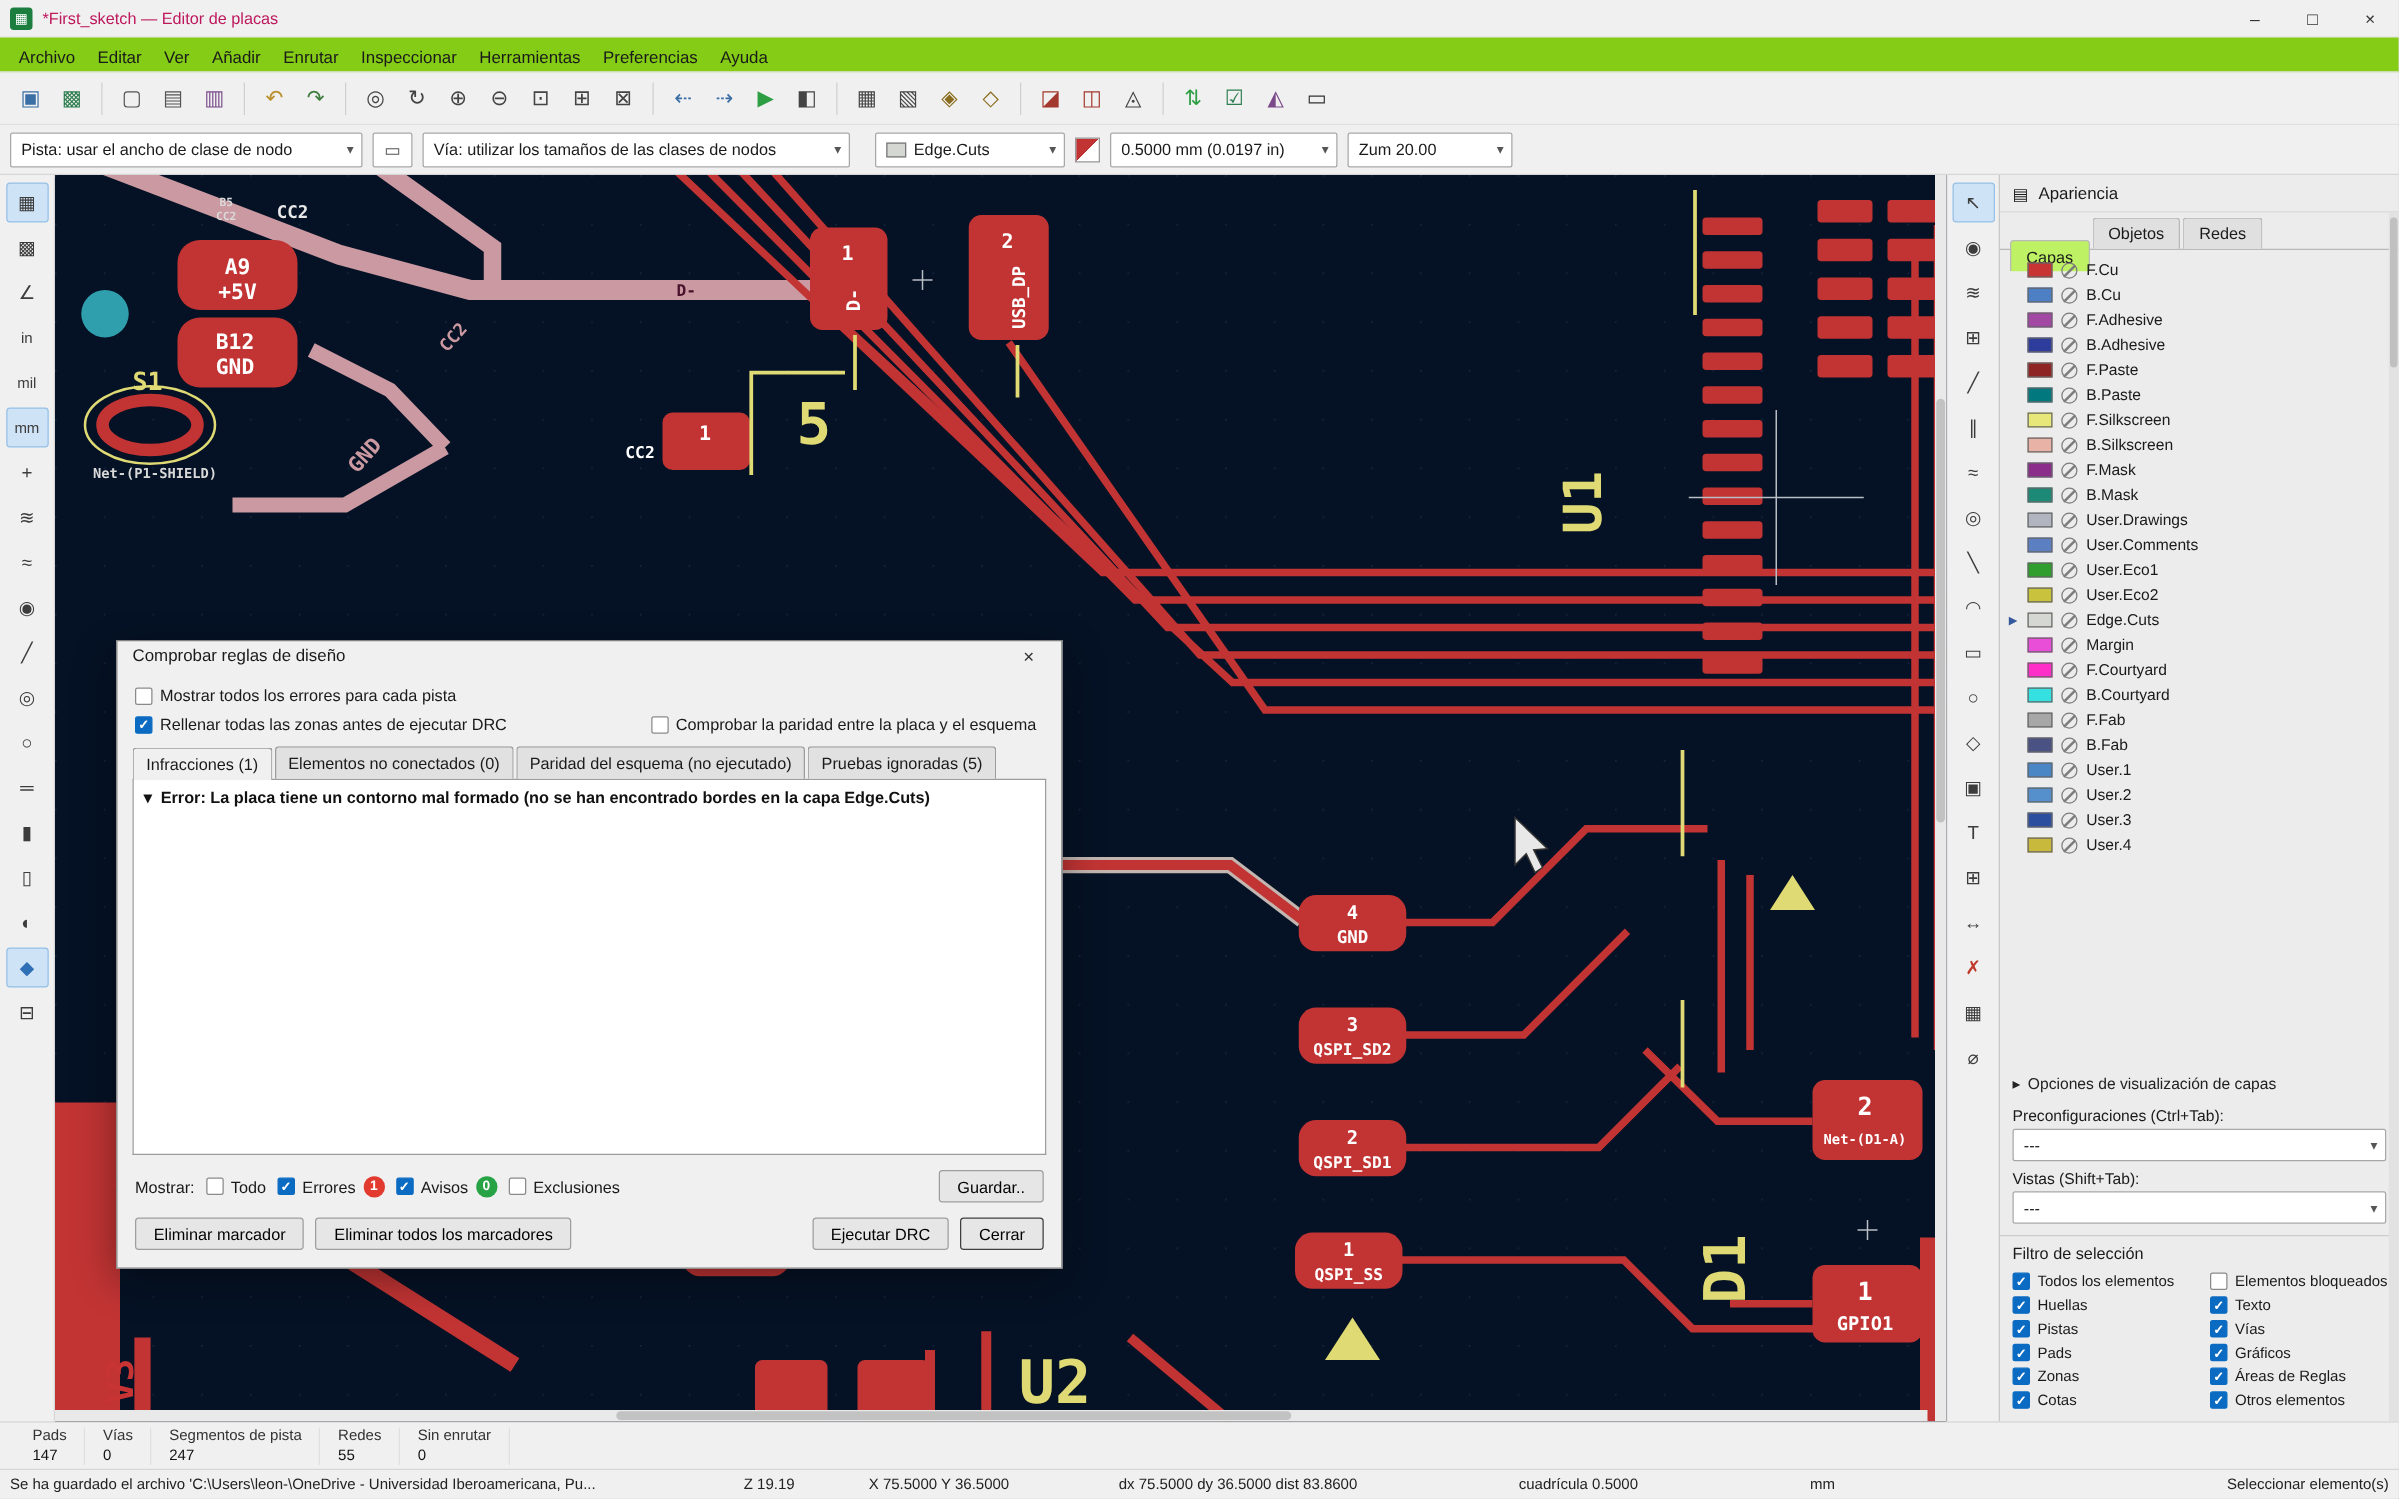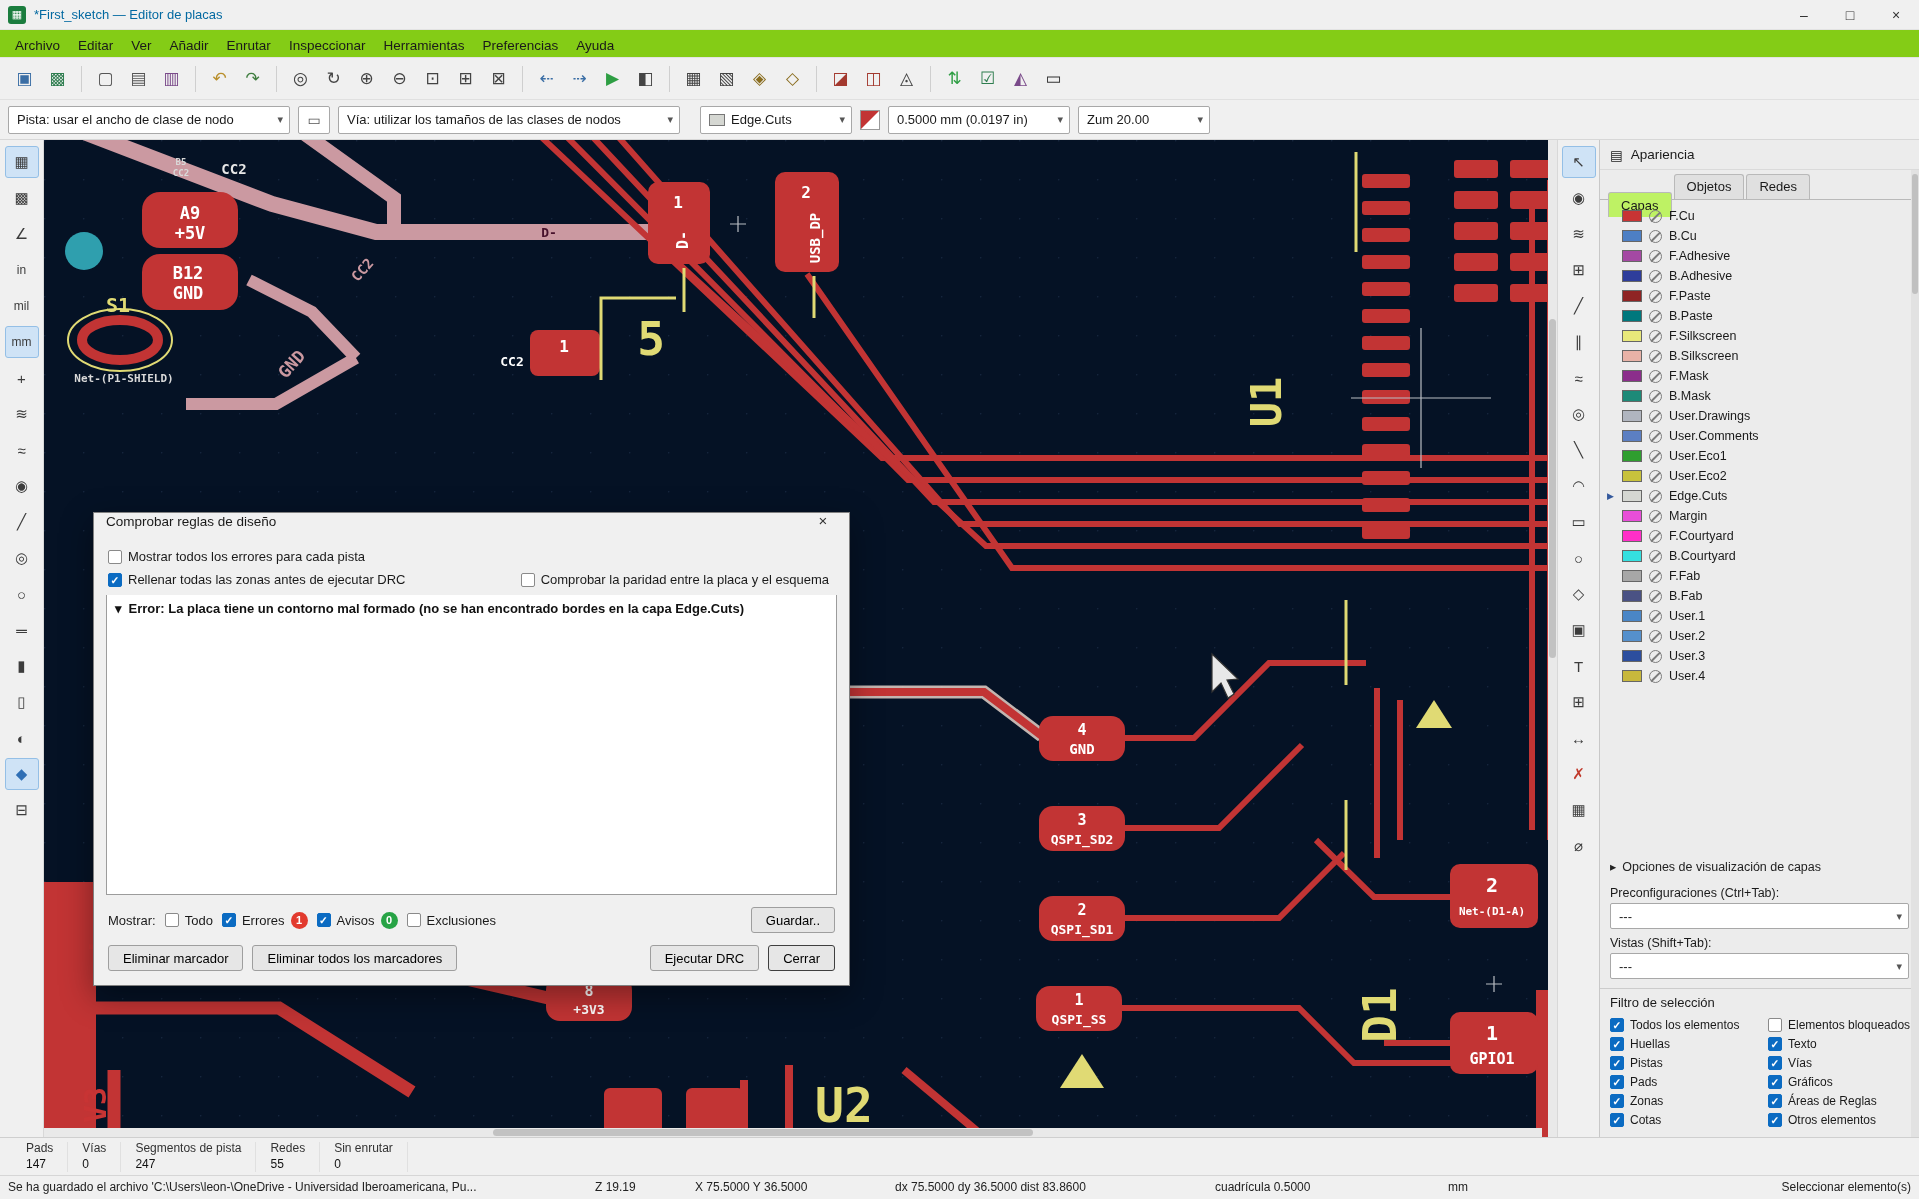--- a/index.html
+++ b/index.html
@@ -1,20 +1,20 @@
 <!DOCTYPE html>
 <html style="--canvas_bg: #051225; --copper: #c23434; --copper_dim: #cb99a1; --silk: #e0da74; --accent: #0b6bc2;"><head>
 <meta charset="utf-8">
 <style>
 *{margin:0;padding:0;box-sizing:border-box;font-family:"Liberation Sans",sans-serif}
 html,body{width:1919px;height:1199px;overflow:hidden;background:#f0f0f0;color:#1a1a1a;font-size:13px}
 
 .titlebar{height:30px;display:flex;align-items:center;background:#f0f0f0;padding-left:8px;border-bottom:1px solid #e3e3e3}
 .app-ico{width:18px;height:18px;background:#1b7d3e;border-radius:3px;margin-right:8px;display:inline-flex;align-items:center;justify-content:center;color:#fff;font-size:11px}
-.titlebar .title{font-size:13px;color:#0369a1}
+.titlebar .title{font-size:13px;color:#be185d}
 .win-controls{margin-left:auto;display:flex;height:30px}
 .win-controls span{width:46px;display:flex;align-items:center;justify-content:center;font-size:14px;color:#333}
 .menubar{height:28px;display:flex;align-items:flex-end;background:#84cc16;padding-left:6px;border-bottom:1px solid #e3e3e3}
 .menu-item{padding:4px 9px;font-size:13.5px}
 
 .toolbar{height:42px;display:flex;align-items:center;background:#f0f0f0;padding-left:8px;border-bottom:1px solid #e0e0e0}
 .tool{width:31px;height:31px;display:flex;align-items:center;justify-content:center;font-size:17px;border-radius:3px;margin:0 1px;color:#444}
 .tool-sep{width:1px;height:26px;background:#cfcfcf;margin:0 7px}
 .toolbar2{height:40px;display:flex;align-items:center;background:#f0f0f0;padding-left:8px;gap:8px;border-bottom:1px solid #d7d7d7}
 .combo{height:28px;background:#fff;border:1px solid #a8a8a8;border-radius:2px;display:flex;align-items:center;padding:0 26px 0 8px;position:relative;font-size:13px;white-space:nowrap}
@@ -60,21 +60,21 @@
 
 .cb{width:14px;height:14px;border:1px solid #8a8a8a;background:#fff;border-radius:2px;display:inline-flex;align-items:center;justify-content:center;flex:none}
 .cb.checked{background:#0b6bc2;border-color:#0b6bc2}
 .cb.checked::after{content:"✓";color:#fff;font-size:10.5px;font-weight:bold}
 .badge{min-width:17px;height:17px;border-radius:9px;color:#fff;font-size:11px;font-weight:bold;display:inline-flex;align-items:center;justify-content:center;padding:0 3px}
 .badge.red{background:#e23a2e}.badge.green{background:#27a345}
 .btn{height:26px;padding:0 14px;background:#e6e6e6;border:1px solid #9e9e9e;border-radius:3px;font-size:13px;display:inline-flex;align-items:center;justify-content:center}
 .btn.default{border:1.6px solid #3f3f3f}
 
 .dialog{position:absolute;left:93px;top:372px;width:757px;background:#f0f0f0;border:1px solid #808080;box-shadow:0 10px 30px rgba(0,0,0,.38);z-index:20}
-.dlg-title{height:32px;display:flex;align-items:flex-end;padding:16px 12px;font-size:13.5px}
+.dlg-title{height:32px;display:flex;align-items:flex-start;padding:4px 12px;font-size:13.5px}
 .dlg-close{margin-left:auto;font-size:15px;color:#333;width:28px;text-align:center}
 .dlg-checks{padding:4px 14px 0 14px;font-size:13px}
 .chkrow{display:flex;align-items:center;margin-bottom:8px}
 .chk{display:flex;align-items:center;gap:6px}
 .chk.second{margin-left:auto;margin-right:6px}
 .dlg-tabs{display:flex;margin:10px 12px 0 12px;border-bottom:1px solid #9c9c9c}
 .dtab{padding:5px 10px;font-size:13px;border:1px solid #9c9c9c;border-bottom:none;background:#e1e1e1;margin-right:2px;border-radius:3px 3px 0 0}
 .dtab.active{background:#f0f0f0;position:relative;top:1px}
 .dlg-list{margin:0 12px;border:1px solid #9c9c9c;border-top:none;background:#fff;height:300px;overflow:hidden}
 .err-header{display:flex;align-items:flex-start;gap:7px;padding:6px 8px;font-weight:bold;font-size:13px;color:#111}
@@ -611,20 +611,26 @@
         <label class="chk">
           <span class="cb checked"></span>
           <span>Rellenar todas las zonas antes de ejecutar DRC</span>
         </label>
         <label class="chk second">
           <span class="cb"></span>
           <span>Comprobar la paridad entre la placa y el esquema</span>
         </label>
       </div>
     </div>
+    <div class="dlg-tabs" id="dlg-tabs">
+        <div class="dtab active">Infracciones (1)</div>
+        <div class="dtab">Elementos no conectados (0)</div>
+        <div class="dtab">Paridad del esquema (no ejecutado)</div>
+        <div class="dtab">Pruebas ignoradas (5)</div>
+      </div>
     <div class="dlg-list">
       <div class="err-header">
         <span>▾</span>
         <span>Error: La placa tiene un contorno mal formado (no se han encontrado bordes en la capa Edge.Cuts)</span>
       </div>
     </div>
     <div class="dlg-filterrow">
       <span>Mostrar:</span>
       <label class="chk">
         <span class="cb"></span>

